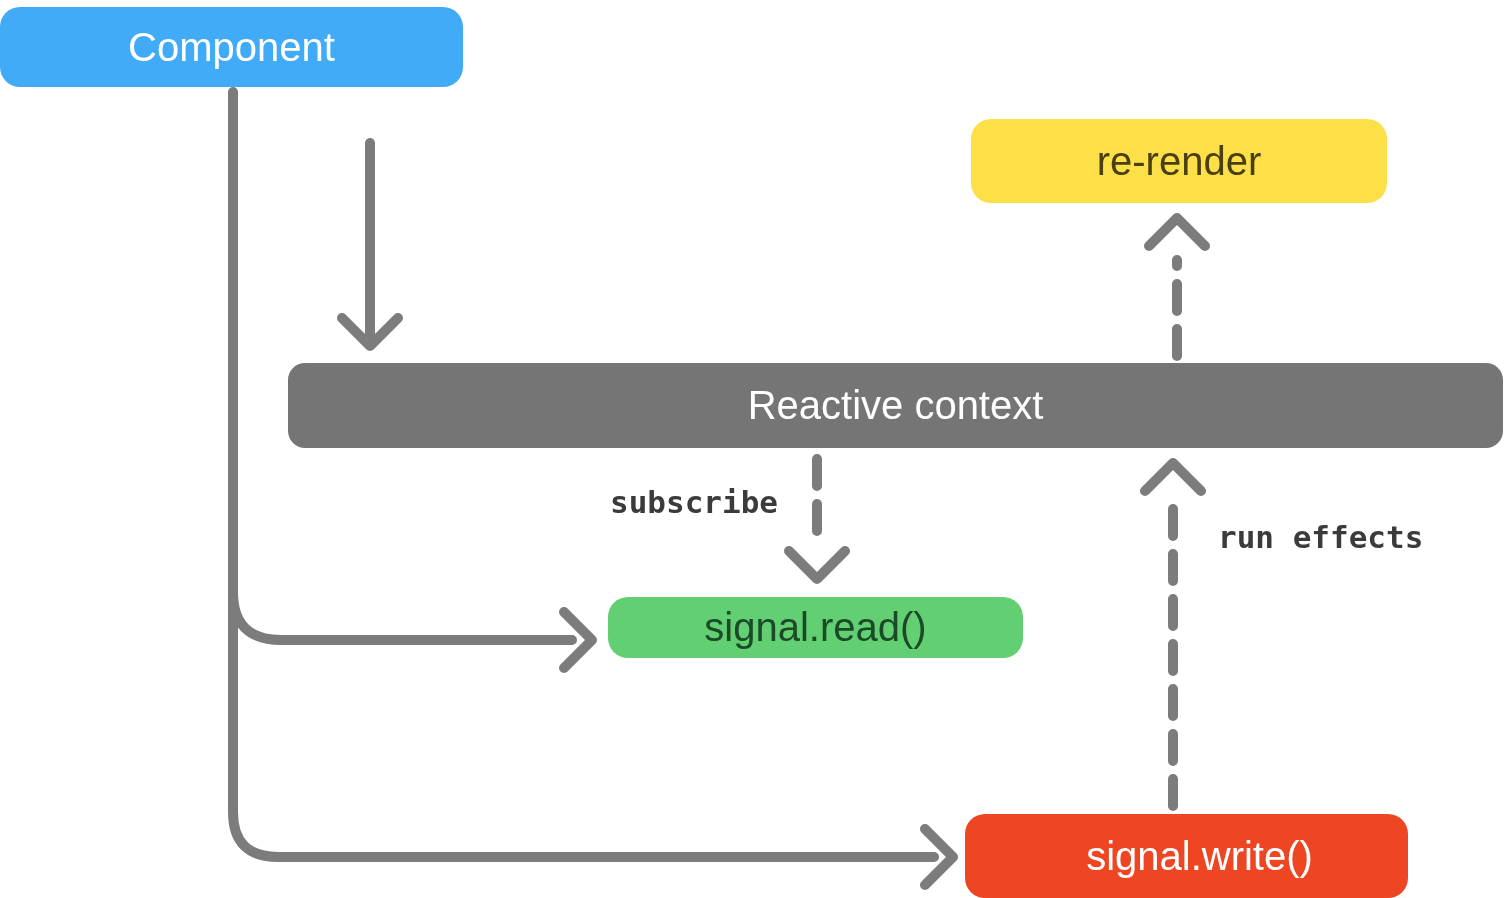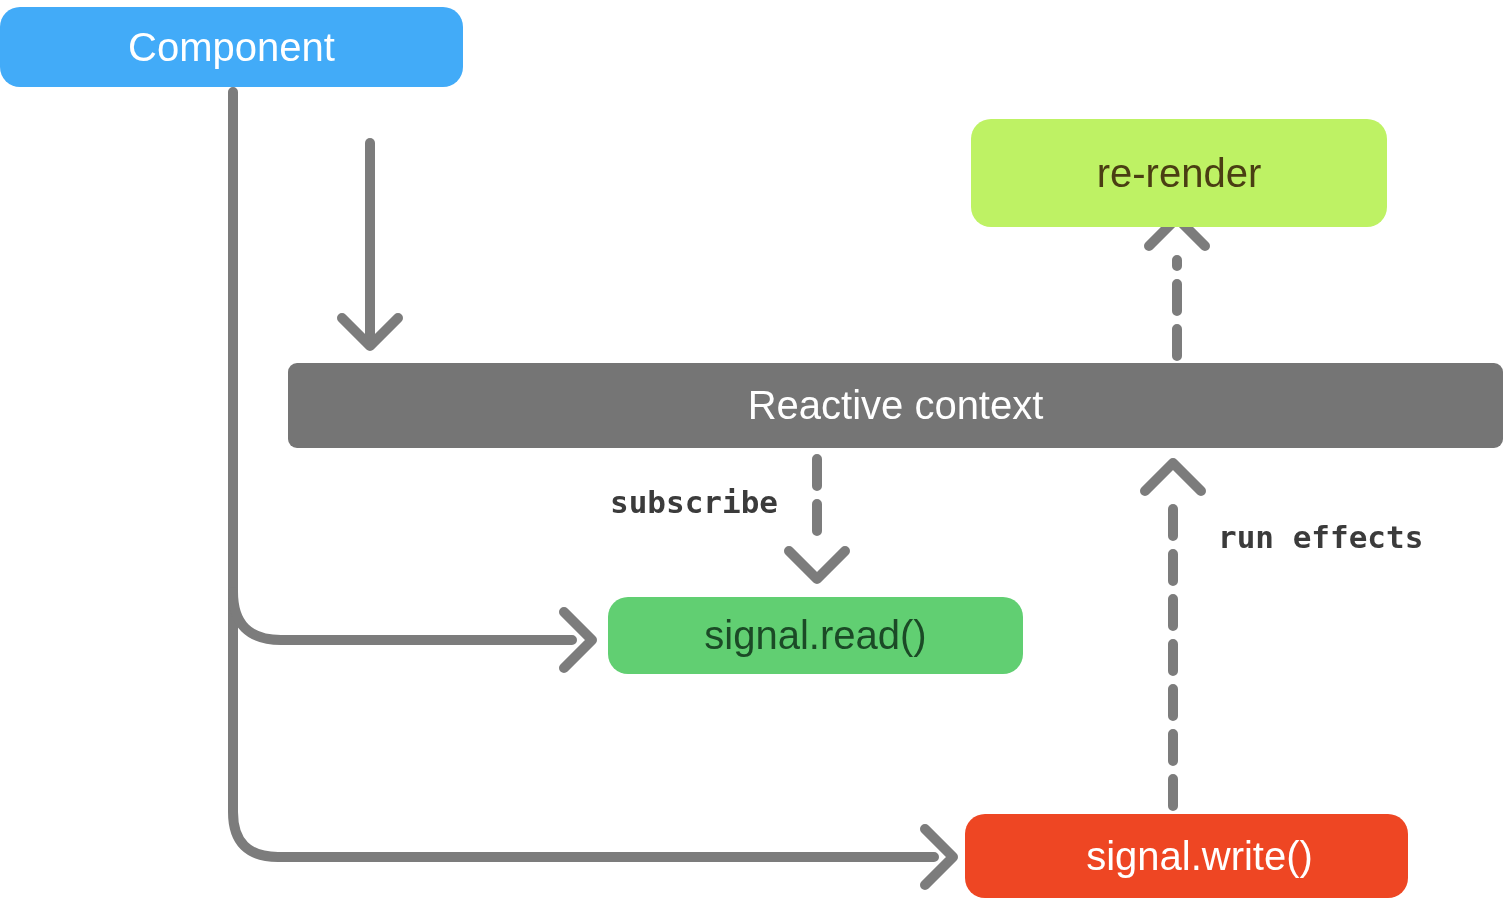--- a/index.html
+++ b/index.html
@@ -46,30 +46,30 @@
     font-size: 40px;
     font-weight: 400;
     border-radius: 20px;
     white-space: nowrap;
   }
   .node-component {
     left: 0px; top: 7px; width: 463px; height: 80px;
     background: #42ABF8; color: #FFFFFF;
   }
   .node-re-render {
-    left: 971px; top: 119px; width: 416px; height: 108px;
-    background: #bef264; color: #4A3E13;
+    left: 971px; top: 119px; width: 416px; height: 84px;
+    background: #fde047; color: #4A3E13;
   }
   .node-reactive-context {
     left: 288px; top: 363px; width: 1215px; height: 85px;
     background: #757575; color: #FFFFFF;
-    border-radius: 9px;
+    border-radius: 17px;
   }
   .node-signal-read {
-    left: 608px; top: 597px; width: 415px; height: 77px;
+    left: 608px; top: 597px; width: 415px; height: 61px;
     background: #61CF72; color: #1B4A26;
   }
   .node-signal-write {
     left: 965px; top: 814px; width: 417px; height: 84px;
     background: #EE4623; color: #FFFFFF; padding-left: 26px;
   }
   .edge-label {
     position: absolute;
     font-family: "DejaVu Sans Mono", monospace;
     font-weight: 700;

